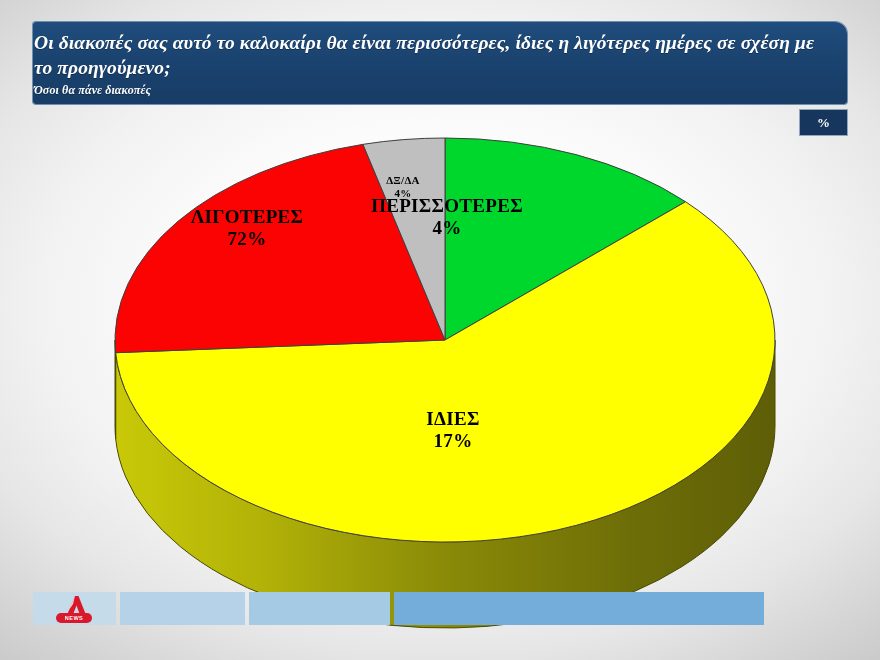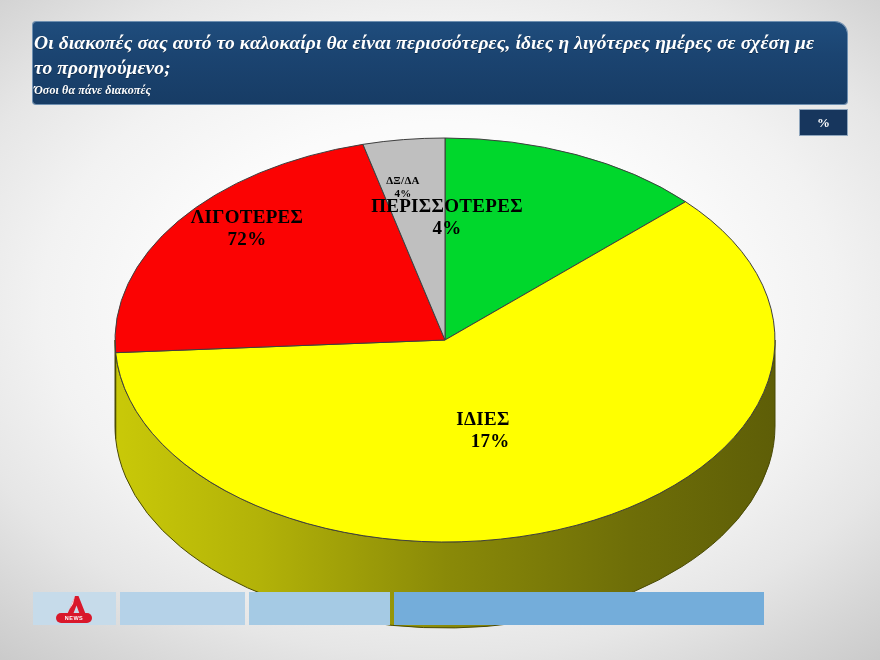--- a/index.html
+++ b/index.html
@@ -94,21 +94,21 @@
     color: #000000;
     font-size: 19px;
     font-weight: bold;
     text-align: center;
     line-height: 1.18;
     white-space: nowrap;
     letter-spacing: 0.3px;
   }
   .slice-label .pct { display: block; }
   #label-perissoteres { left: 352px; top: 55px; transform: translateX(-50%); }
-  #label-idies        { left: 388px; top: 268px; transform: translateX(-50%); text-align: right; }
+  #label-idies        { left: 358px; top: 268px; transform: translateX(-50%); }
   #label-ligoteres    { left: 152px; top: 66px; transform: translateX(-50%); }
   #label-dxda         { left: 308px; top: 34px; transform: translateX(-50%); font-size: 11px; }
 
   
   #footer {
     position: absolute;
     left: 0;
     top: 580px;
     width: 880px;
     height: 80px;

